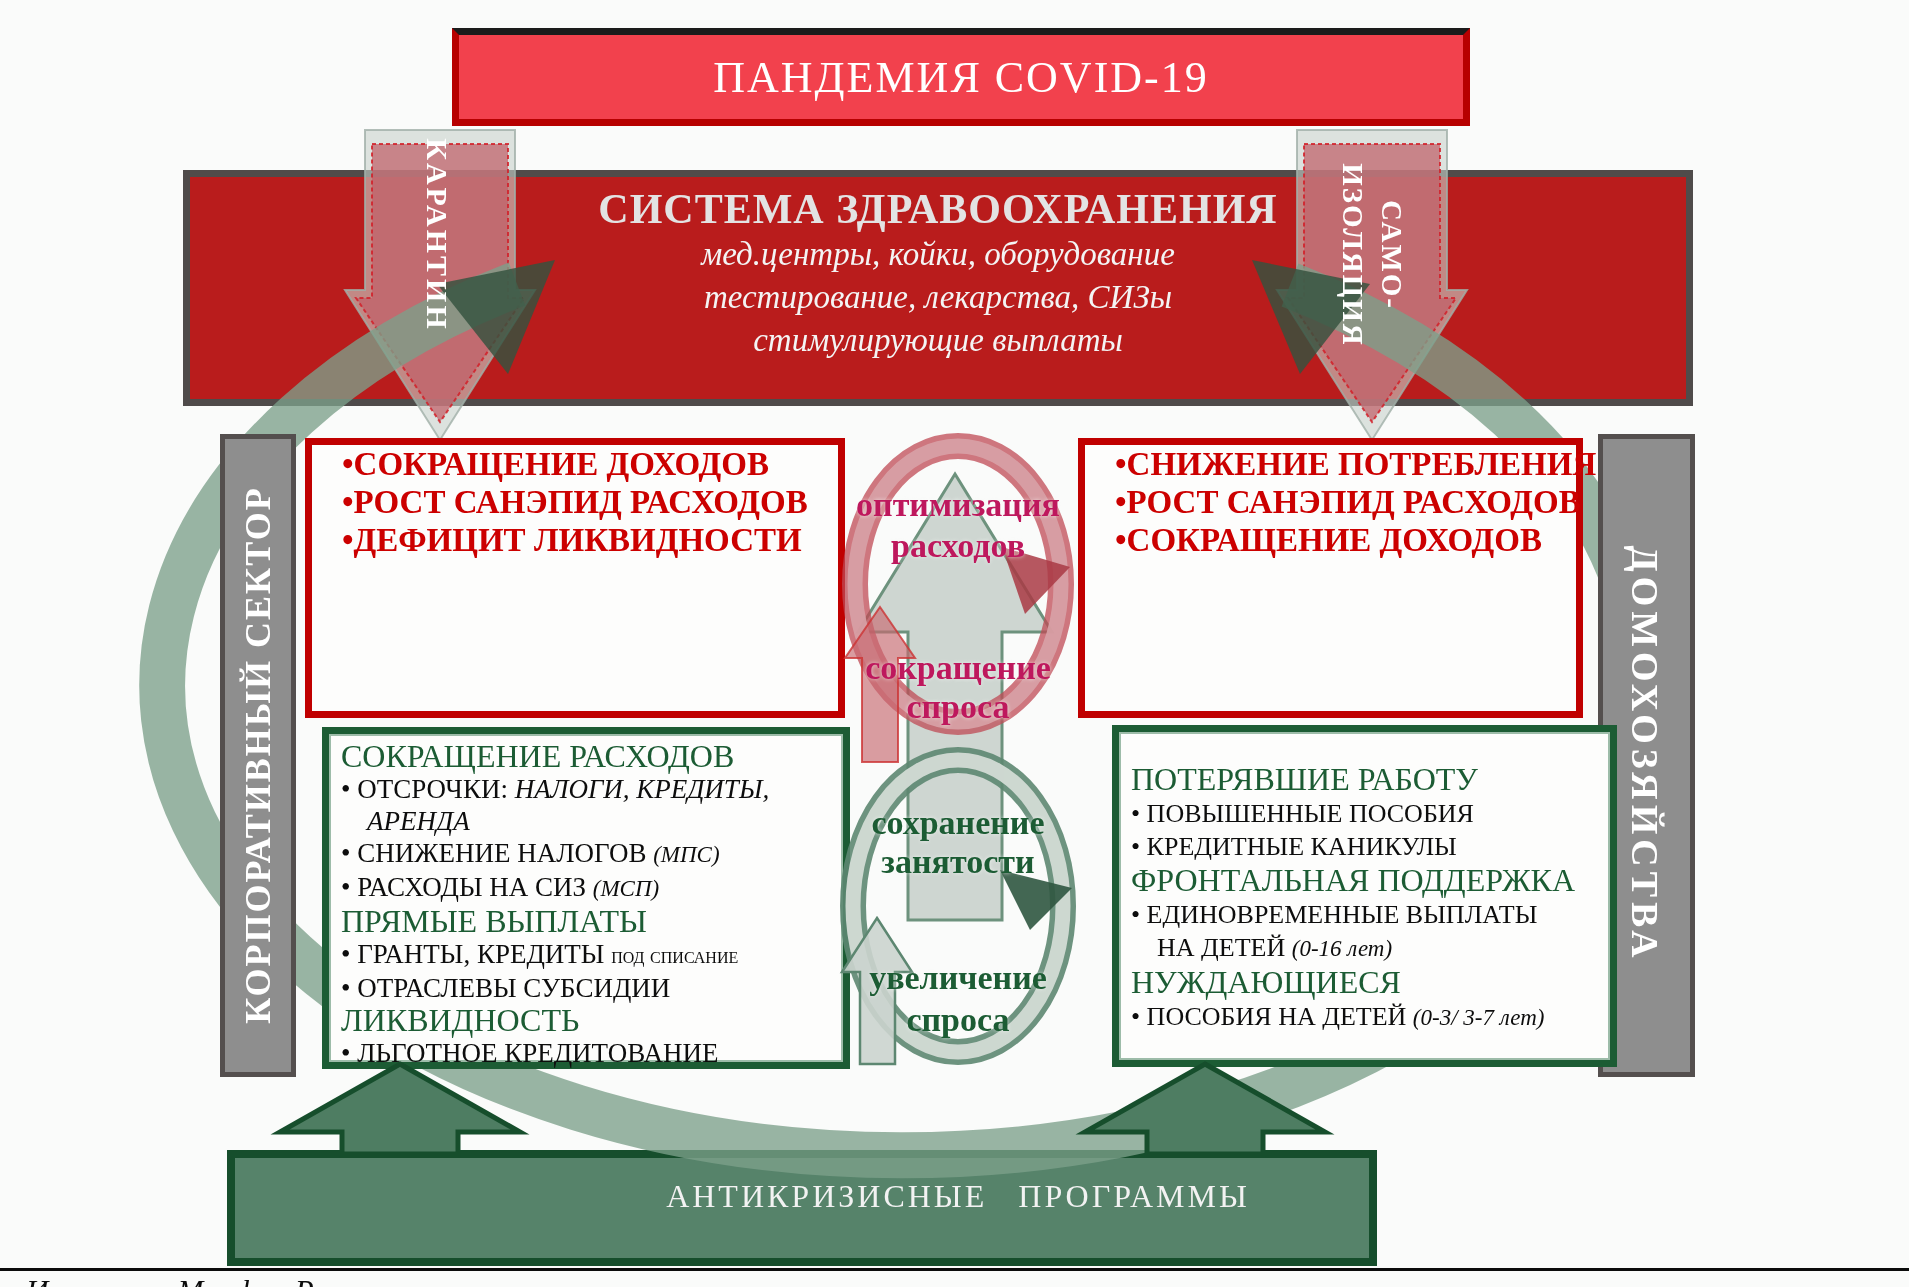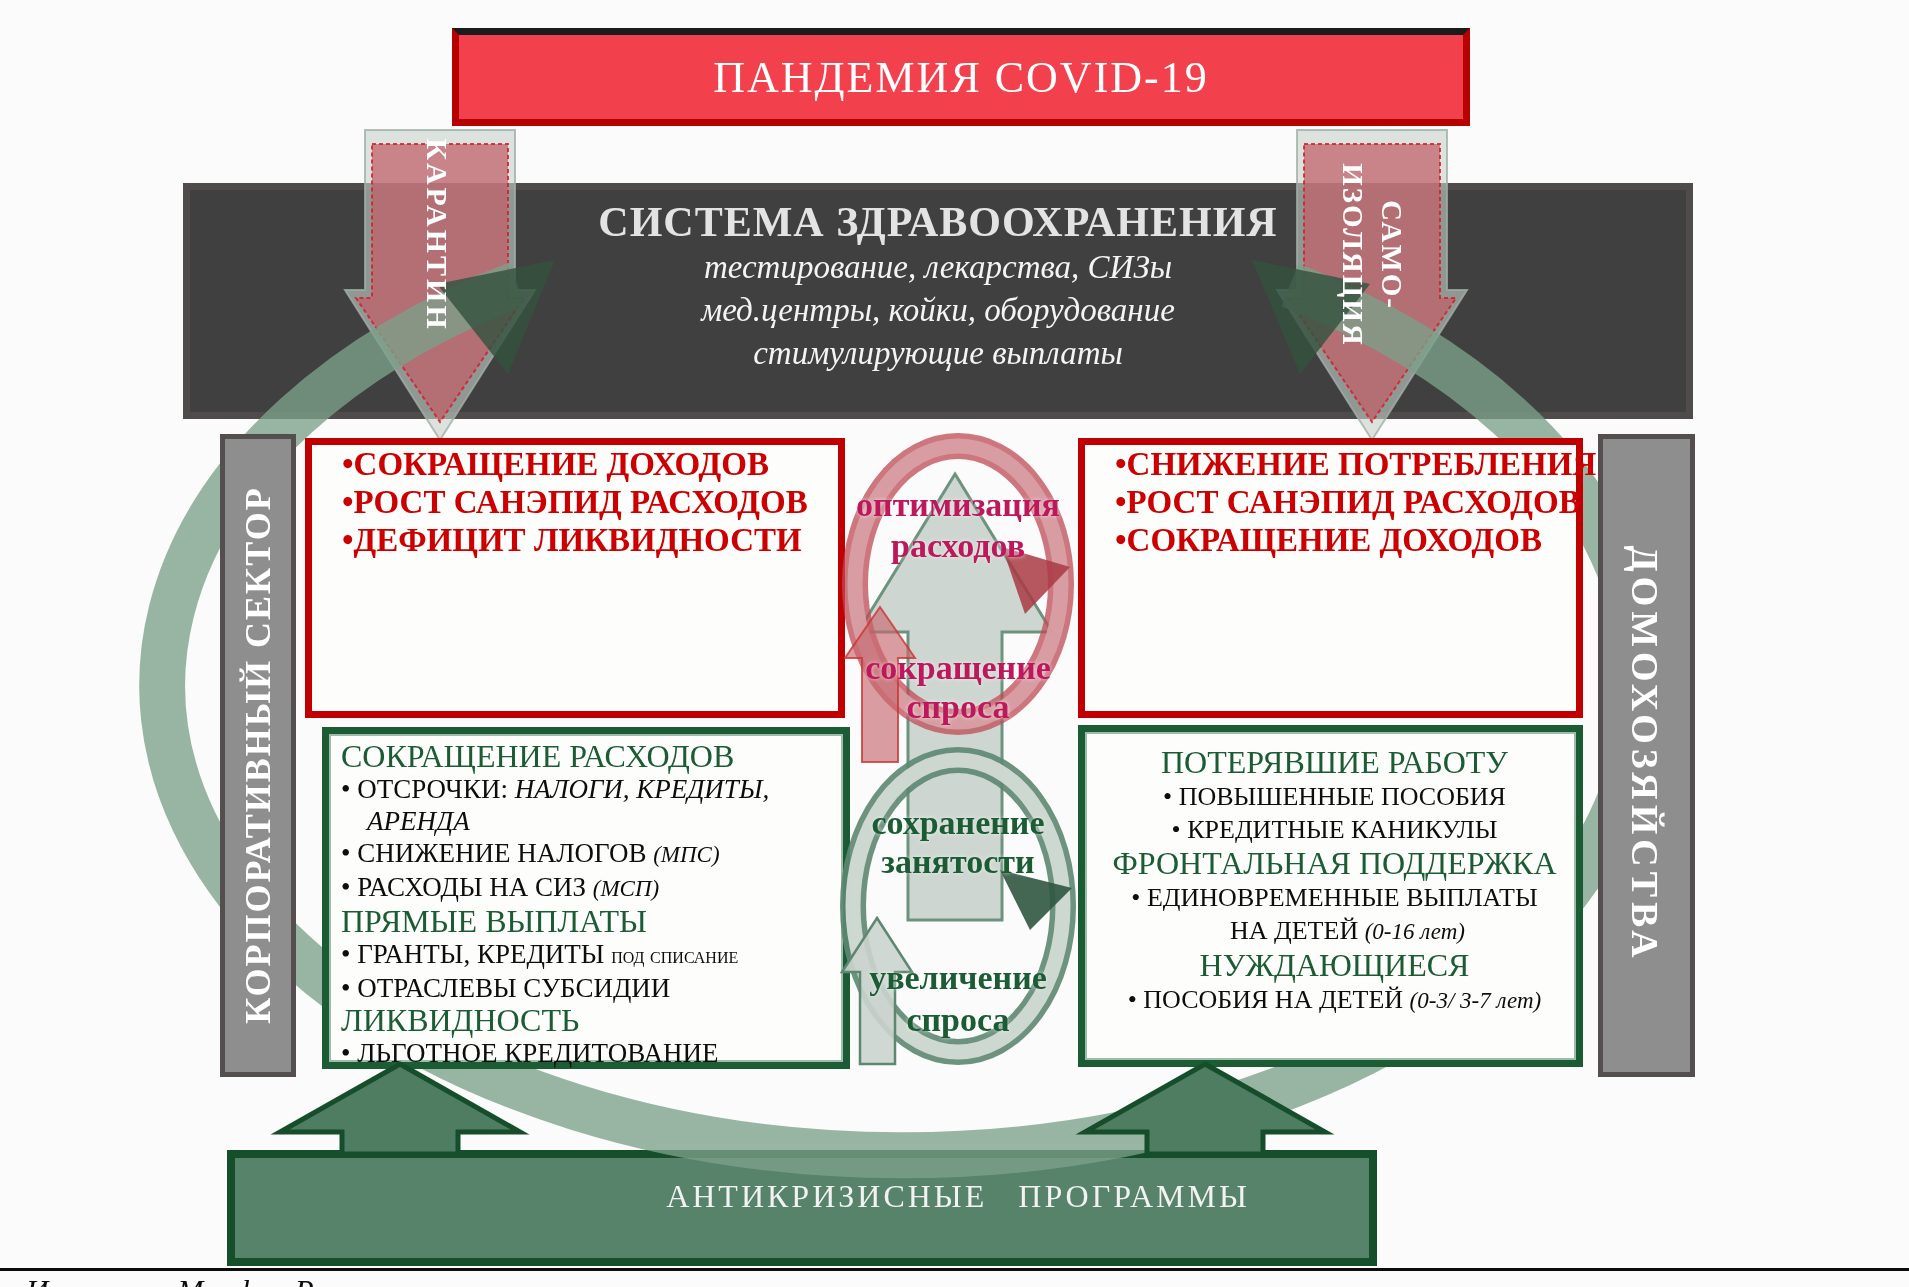--- a/index.html
+++ b/index.html
@@ -7,21 +7,21 @@
          font-family:"Liberation Serif","DejaVu Serif",serif;background:#fafbfa;margin-top:22px;}
   .abs{position:absolute;}
   svg.layer{position:absolute;left:0;top:0;pointer-events:none;}
 
   
   .pandemic{left:452px;top:6px;width:1004px;height:84px;background:#f2414d;
             border:7px solid #b70000;border-top-color:#1b1b1b;z-index:1;
             display:flex;align-items:center;justify-content:center;}
   .pandemic-title{color:#ffffff;font-size:44px;letter-spacing:2px;}
 
-  .health{left:183px;top:161px;width:1496px;height:222px;background:#404040;
+  .health{left:183px;top:148px;width:1496px;height:222px;background:#b91c1c;
           border:7px solid #4f4b4a;z-index:1;text-align:center;}
   .health-title{margin-top:8px;color:#e3e3e3;font-size:42px;font-weight:bold;letter-spacing:1px;}
   .health-line{color:#f4f4f4;font-size:33px;font-style:italic;line-height:43px;}
 
   .anticrisis{left:227px;top:1128px;width:1134px;height:100px;background:#56836a;
               border:8px solid #164e2c;z-index:1;}
   .anticrisis-title{position:absolute;left:480px;top:1156px;width:956px;text-align:center;
                     color:#f2f2f2;font-size:32px;letter-spacing:3px;word-spacing:20px;z-index:2;}
 
   
@@ -42,21 +42,21 @@
   .redbox{background:#fdfdfc;border:7px solid #c00000;z-index:4;display:flex;flex-direction:column;
           justify-content:flex-start;padding-left:30px;box-sizing:border-box;}
   .redbox-left{left:305px;top:416px;width:540px;height:280px;}
   .redbox-right{left:1078px;top:416px;width:505px;height:280px;}
   .red-item{color:#cc0000;font-size:33px;font-weight:bold;line-height:38px;white-space:nowrap;}
 
   
   .greenbox{background:#fdfdfc;border:7px solid #1c5c34;box-shadow:inset 0 0 0 2px #9dbca9;
             z-index:4;box-sizing:border-box;}
   .greenbox-left{left:322px;top:705px;width:528px;height:342px;padding:6px 4px 0 12px;}
-  .greenbox-right{left:1078px;top:703px;width:505px;height:342px;padding:13px 4px 0 12px;text-align:center;}
+  .greenbox-right{left:1112px;top:703px;width:505px;height:342px;padding:30px 4px 0 12px;}
   .g-head{color:#1c5c34;font-size:32px;font-weight:normal;line-height:33px;white-space:nowrap;}
   .g-item{color:#0d0d0d;font-size:27px;line-height:32px;white-space:nowrap;}
   .greenbox-right .g-item{font-size:26px;line-height:33px;}
   .greenbox-right .g-head{line-height:35px;}
   .g-it{font-style:italic;}
   .g-small{font-size:23px;font-variant:small-caps;}
   .g-paren{font-style:italic;font-size:23px;}
   .g-indent{padding-left:26px;}
 
   
@@ -77,22 +77,22 @@
 <body>
 
 <div class="stage">
 
   <div class="abs pandemic">
     <div class="pandemic-title">ПАНДЕМИЯ COVID-19</div>
   </div>
 
   <div class="abs health">
     <div class="health-title">СИСТЕМА ЗДРАВООХРАНЕНИЯ</div>
+    <div class="health-line">мед.центры, койки, оборудование</div>
     <div class="health-line">тестирование, лекарства, СИЗы</div>
-    <div class="health-line">мед.центры, койки, оборудование</div>
     <div class="health-line">стимулирующие выплаты</div>
   </div>
 
   <svg class="layer" width="1909" height="1287" style="z-index:2">
     <polygon points="365,108 515,108 515,268 535,268 440,418 345,268 365,268" fill="rgba(200,210,204,0.6)" stroke="rgba(160,175,168,0.8)" stroke-width="2"></polygon>
     <polygon points="372,122 508,122 508,276 524,276 440,400 356,276 372,276" fill="rgba(192,96,104,0.72)" stroke="rgba(210,30,40,0.85)" stroke-width="2" stroke-dasharray="4 3"></polygon>
     <polygon points="1297,108 1447,108 1447,268 1467,268 1372,418 1277,268 1297,268" fill="rgba(200,210,204,0.6)" stroke="rgba(160,175,168,0.8)" stroke-width="2"></polygon>
     <polygon points="1304,122 1440,122 1440,276 1456,276 1372,400 1288,276 1304,276" fill="rgba(192,96,104,0.72)" stroke="rgba(210,30,40,0.85)" stroke-width="2" stroke-dasharray="4 3"></polygon>
   </svg>
 

